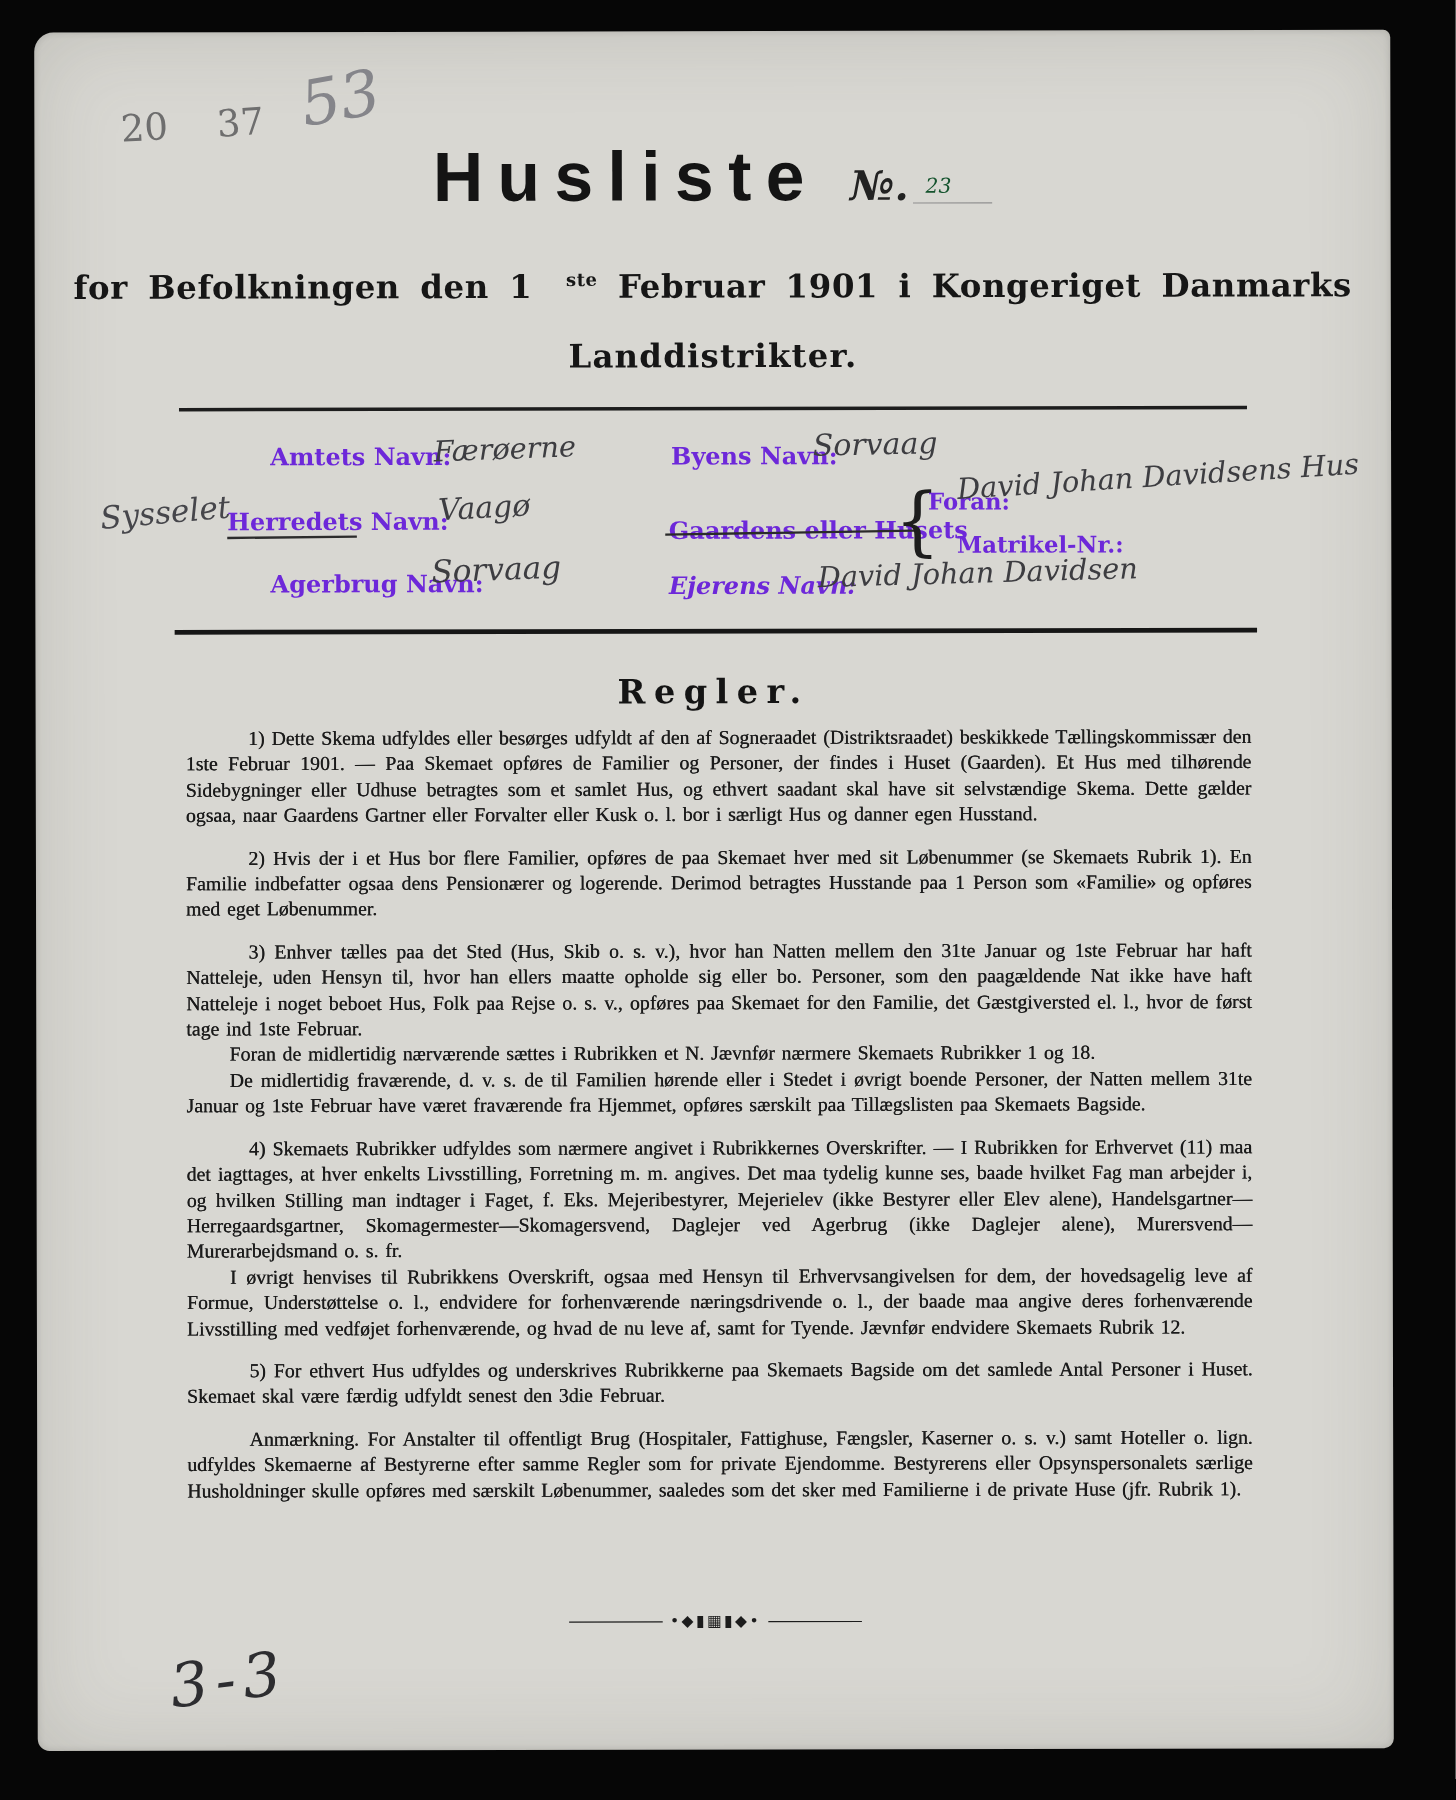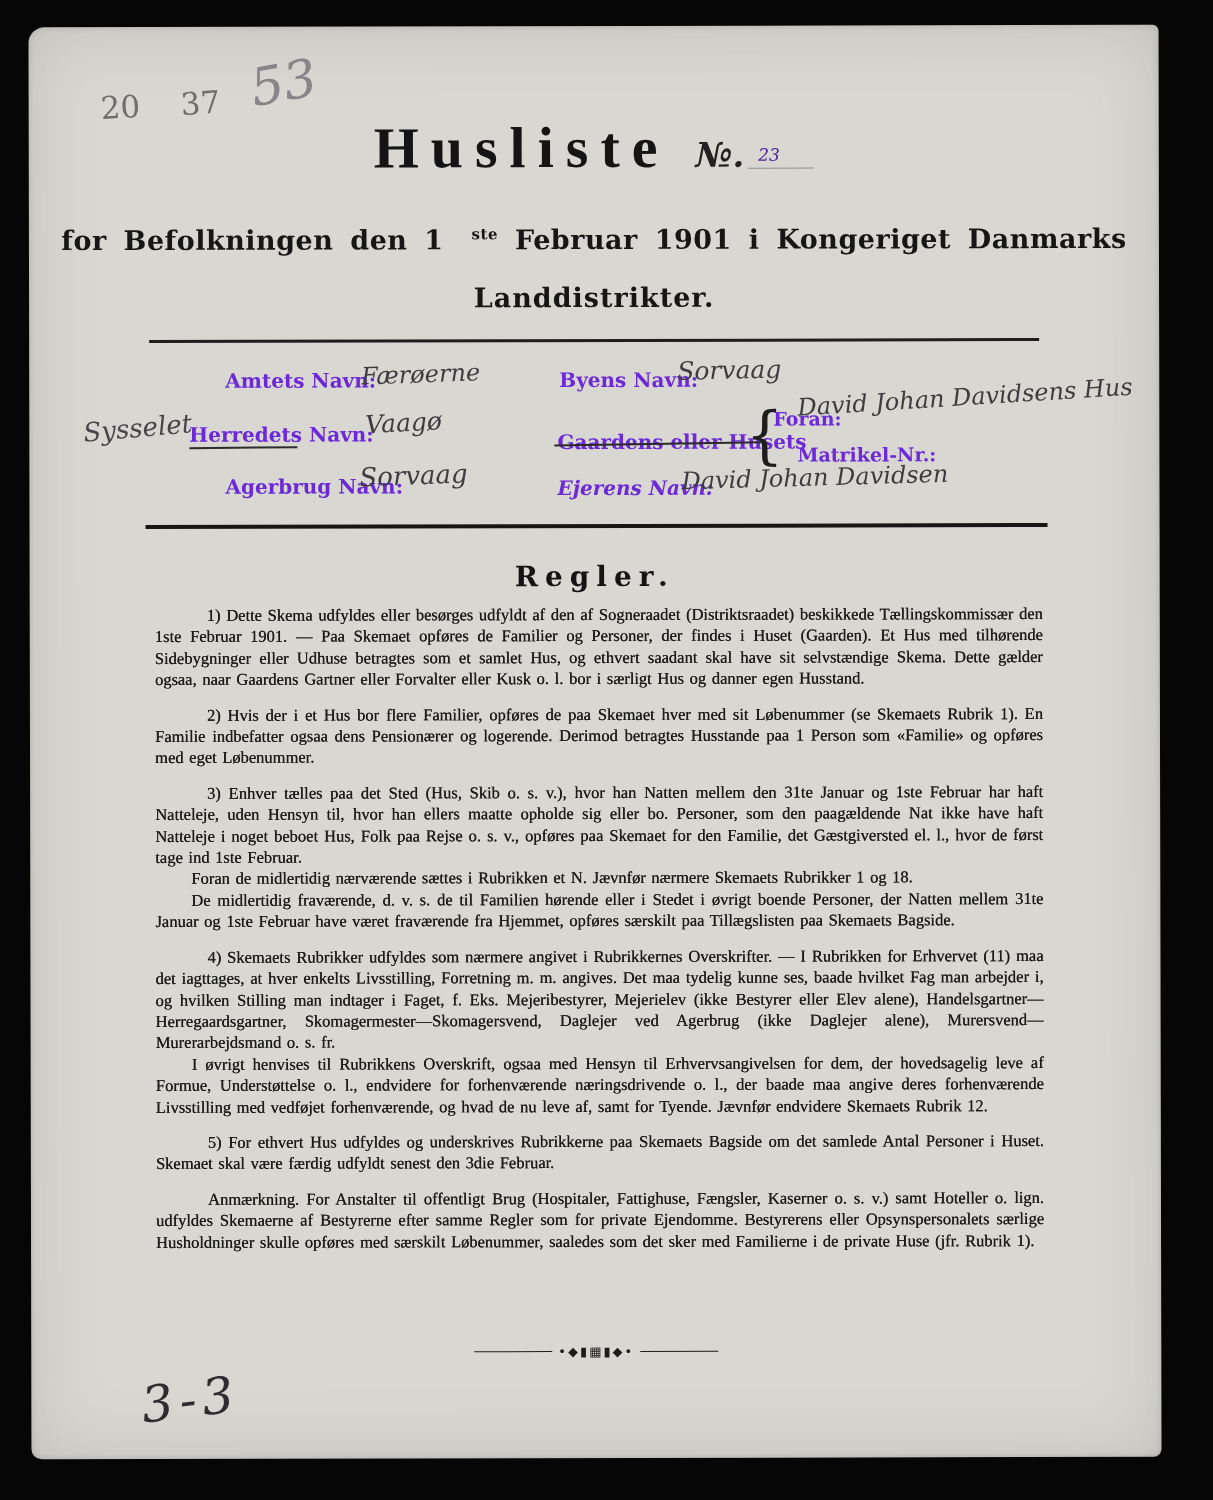--- a/index.html
+++ b/index.html
@@ -23,27 +23,27 @@
     white-space:nowrap;
   }
   
   .stamp{position:absolute;font-family:"DejaVu Serif", serif;color:#6e6e6e;}
   .stamp.n1{left:72px;top:62px;font-size:31px;transform:rotate(-3deg);}
   .stamp.n2{left:152px;top:58px;font-size:31px;transform:rotate(-4deg);}
   .stamp.n3{left:222px;top:26px;font-size:52px;color:#85858a;transform:rotate(-10deg);font-style:italic;}
   
   .title-row{position:absolute;left:0;top:88px;width:100%;text-align:center;white-space:nowrap;}
   .title-main{
-    font-family:Liberation Serif, serif;font-weight:bold;font-size:58px;
+    font-family:Liberation Sans, sans-serif;font-weight:bold;font-size:58px;
     letter-spacing:12px;color:#141414;
   }
   .no-symbol{font-family:"DejaVu Serif", serif;font-style:italic;font-weight:bold;
     font-size:34px;color:#222;margin-left:26px;}
   .no-value{
-    display:inline-block;font-size:17px;color:#4c1d95;
+    display:inline-block;font-size:17px;color:#14532d;
     border-bottom:1.5px solid #8f8f8f;padding:0 34px 3px 10px;margin-left:4px;
     transform:translateY(-6px);
   }
   .subtitle{
     position:absolute;left:0;top:198px;width:100%;text-align:center;
     font-family:"DejaVu Serif", serif;font-weight:bold;font-size:27px;color:#161616;
     word-spacing:7px;letter-spacing:.5px;white-space:nowrap;
   }
   .subtitle sup{font-size:15px;margin-left:28px;}
   .subtitle2{

